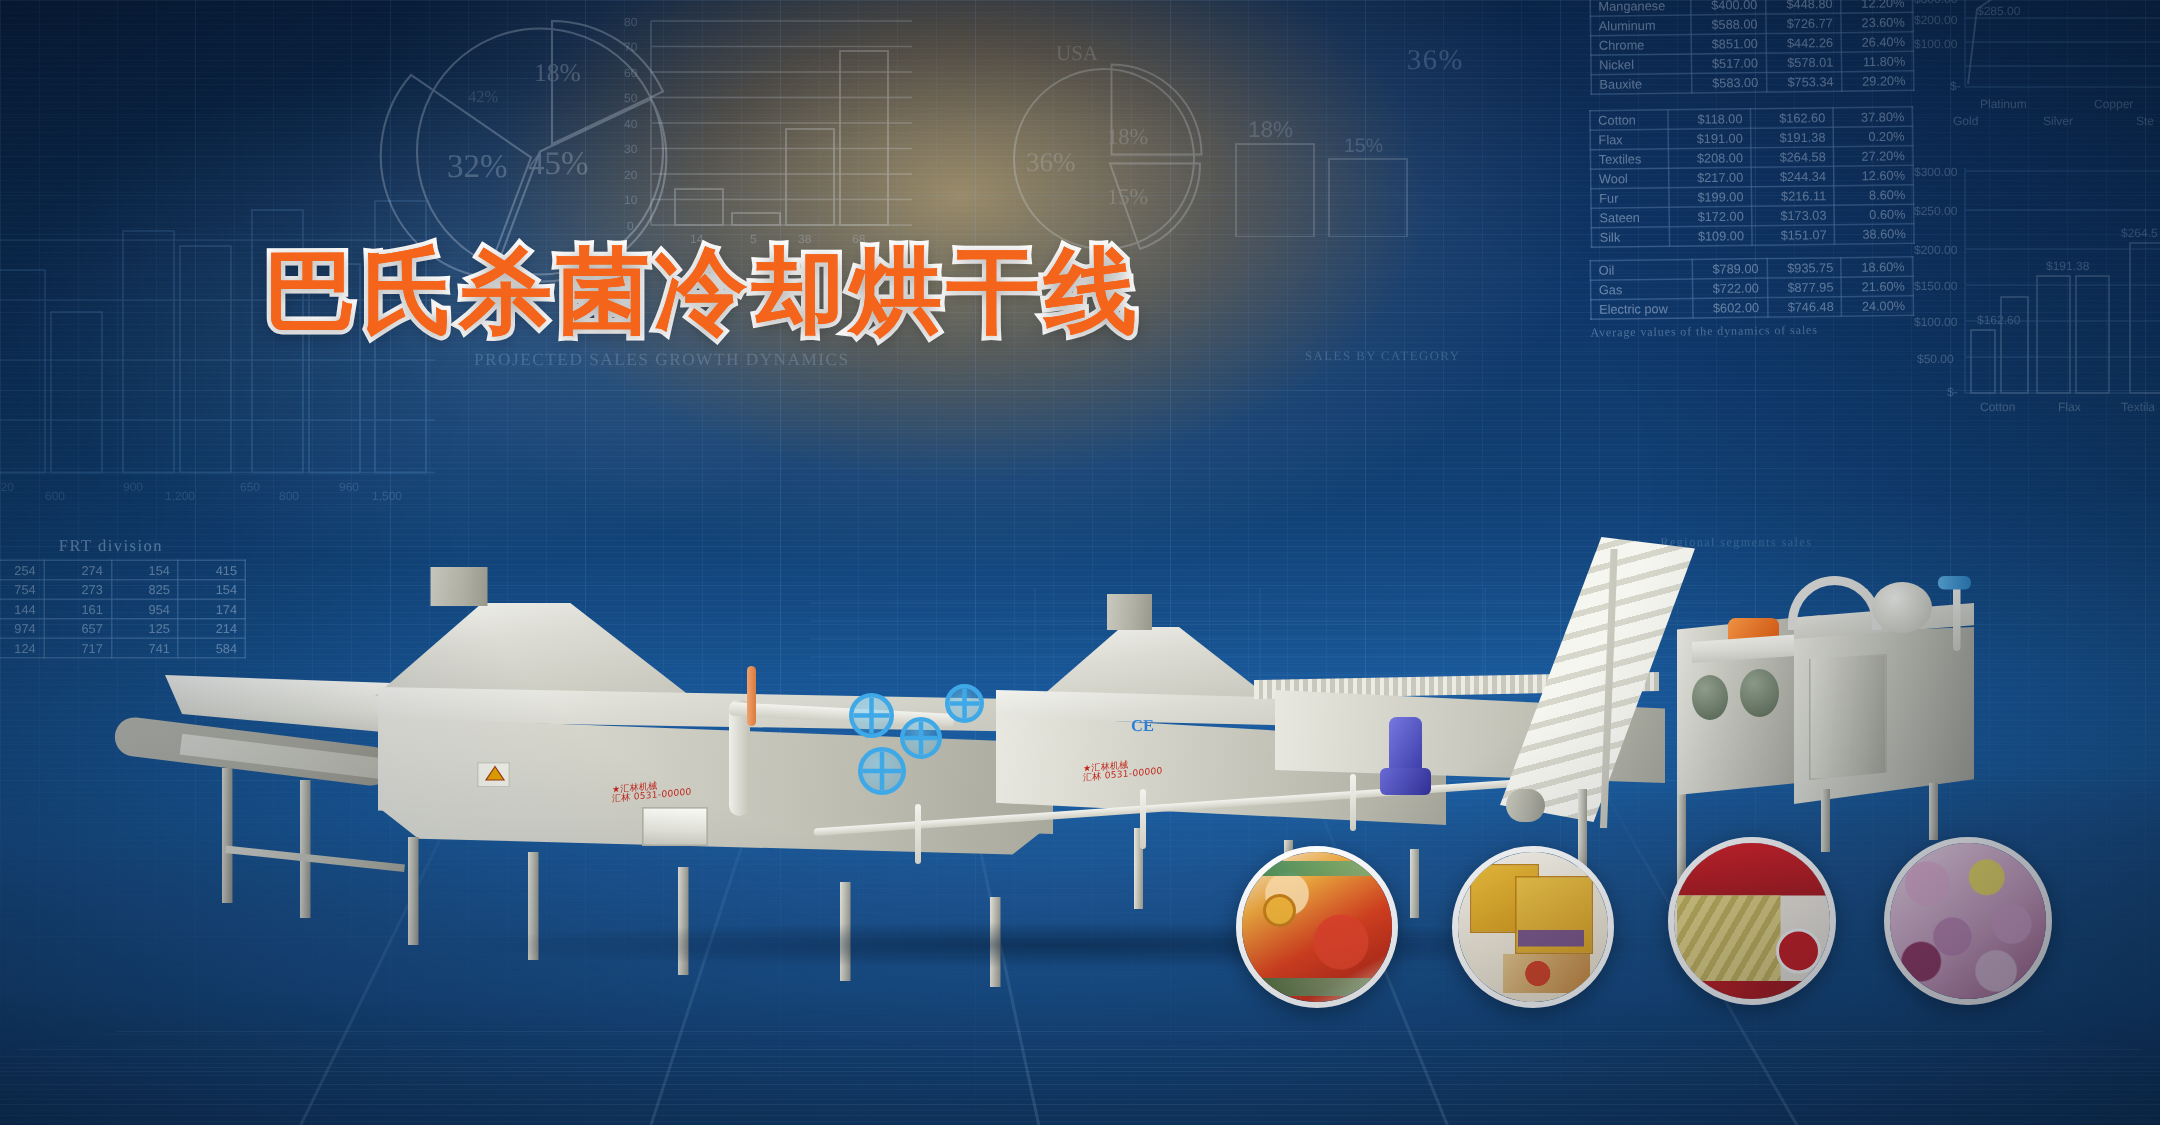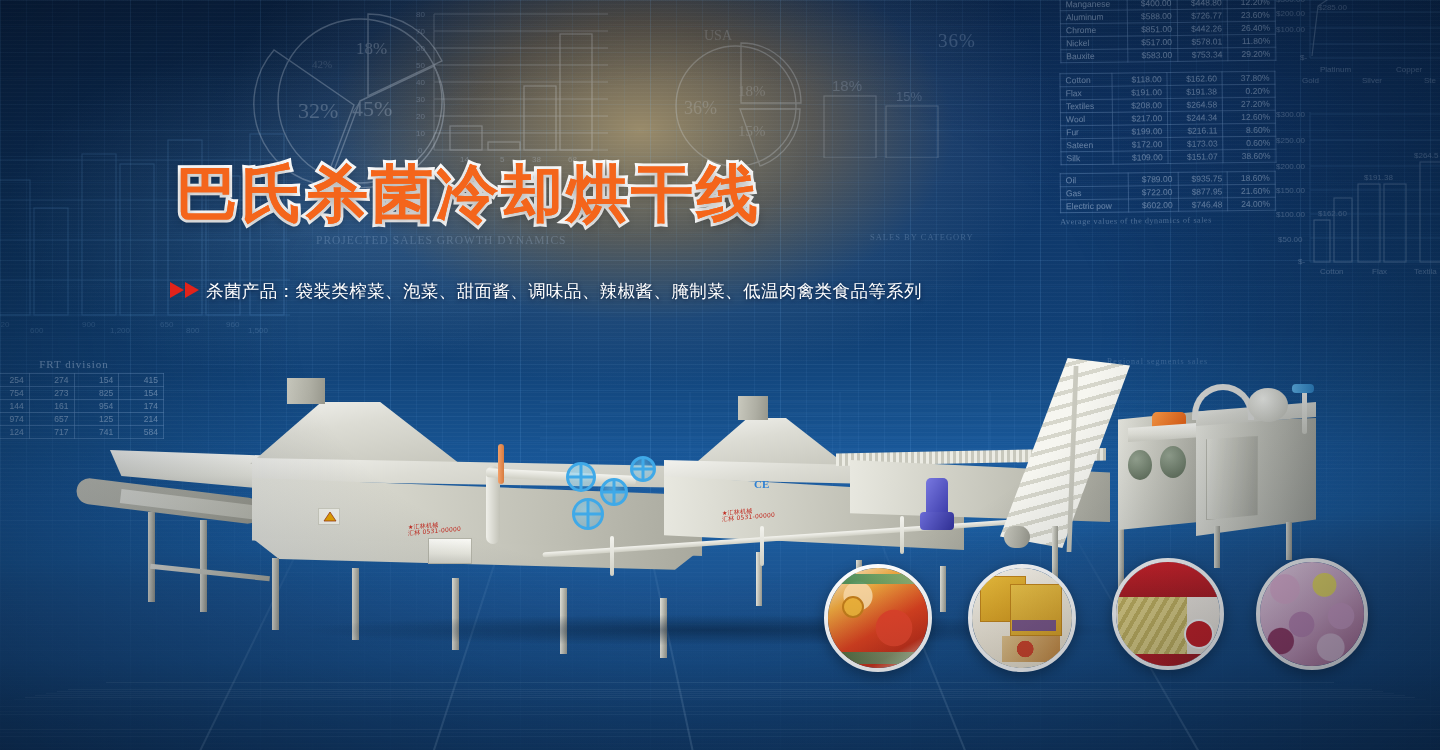--- a/index.html
+++ b/index.html
@@ -624,24 +624,15 @@
        radial-gradient(circle at 68% 82%, #e2bfd9 0 12%, rgba(0,0,0,0) 13%),
        linear-gradient(140deg,#f2dced,#d8a9cb 55%,#b06a92 100%);"></div>
   </div>
 
   <div class="vig"></div>
 
   <div class="headline">巴氏杀菌冷却烘干线</div>
   <div class="headline-fill">巴氏杀菌冷却烘干线</div>
 
   <div class="bullets">
-    <div class="bline">
-      <div class="bmark">
-        <svg width="32" height="18" viewBox="0 0 32 18">
-          <polygon points="0,1 14,9 0,17" fill="#E2231A"></polygon>
-          <polygon points="15,1 29,9 15,17" fill="#E2231A"></polygon>
-        </svg>
-      </div>
-      <div class="btext">杀菌产品：袋装类榨菜、泡菜、甜面酱、调味品、辣椒酱、腌制菜、低温肉禽类食品等系列</div>
-    </div>
   </div>
 
 </div>
 
 </body></html>

